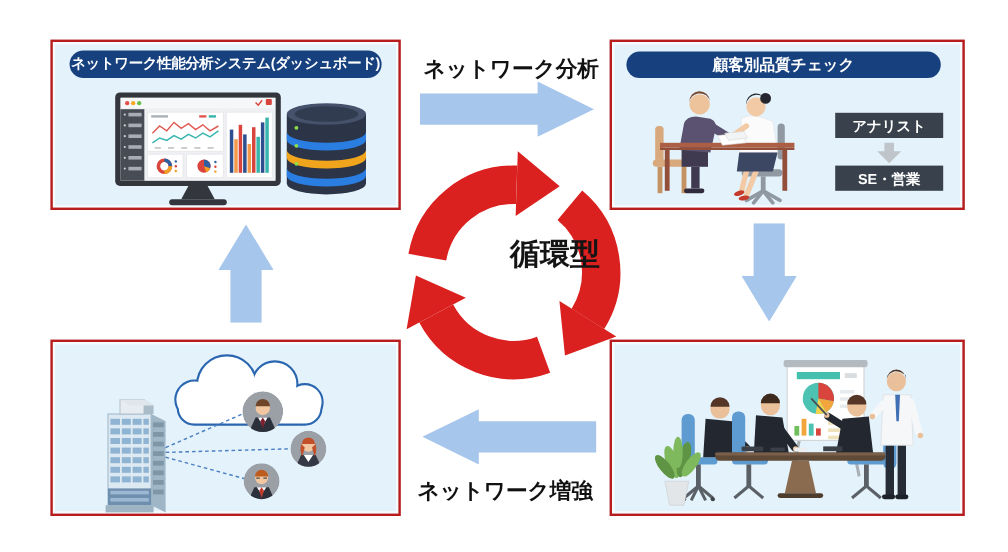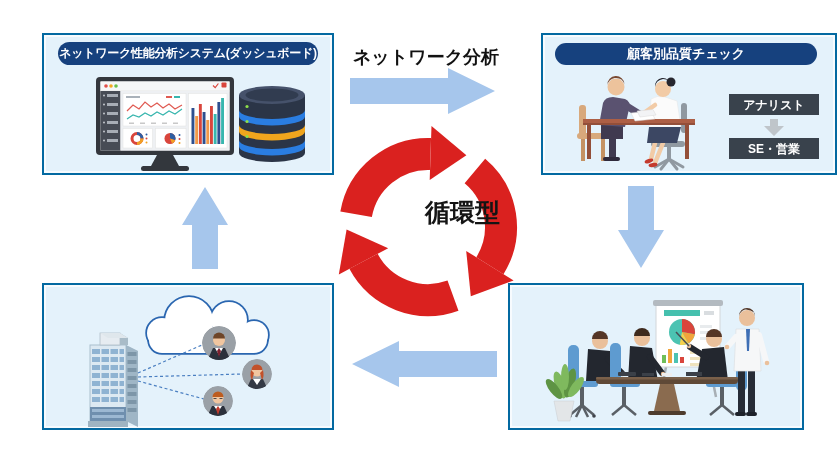--- a/index.html
+++ b/index.html
@@ -1,22 +1,22 @@
 <!DOCTYPE html>
 <html><head>
 <meta charset="utf-8">
 <style>
   html,body{margin:0;padding:0;}
   body{width:840px;height:460px;background:#ffffff;position:relative;overflow:hidden;
        font-family:"Liberation Sans","DejaVu Sans",sans-serif;}
   .canvas{position:absolute;inset:0;}
-  .panel{position:absolute;background:#e4f2fb;border:2px solid #0369a1;
+  .panel{position:absolute;background:#e4f2fb;border:2px solid #b91c1c;
          box-shadow:inset 0 0 0 2px rgba(255,255,255,.7);}
   #p-tl{left:42px;top:33px;width:288px;height:138px;}
-  #p-tr{left:508px;top:33px;width:292px;height:138px;margin-left:33px;}
+  #p-tr{left:508px;top:33px;width:292px;height:138px;}
   #p-bl{left:42px;top:283px;width:288px;height:143px;}
   #p-br{left:508px;top:283px;width:292px;height:143px;}
   .panel svg{position:absolute;left:0;top:0;width:100%;height:100%;}
   .pill{position:absolute;background:#16417e;border-radius:13px;color:#fff;font-weight:bold;
         display:flex;align-items:center;justify-content:center;white-space:nowrap;z-index:3;}
   #p-tl .pill{left:14px;top:7px;right:14px;height:23px;font-size:12px;letter-spacing:-.3px;}
   #p-tr .pill{left:12px;top:8px;right:18px;height:22px;font-size:13px;}
   .flow-label{position:absolute;font-weight:bold;font-size:18px;color:#111;text-align:center;z-index:2;}
   #lbl-top{left:346px;top:45px;width:160px;}
   #lbl-right{left:651px;top:204px;width:104px;line-height:20px;}
@@ -431,14 +431,15 @@
   <svg class="arrow" id="arr-bottom" width="145" height="46" viewBox="0 0 145 46">
     <polygon points="145,10 47,10 47,0 0,23 47,46 47,36 145,36" fill="#a6c6ec"></polygon>
   </svg>
   <svg class="arrow" id="arr-up" width="46" height="82" viewBox="0 0 46 82">
     <polygon points="10,82 36,82 36,38 46,38 23,0 0,38 10,38" fill="#a6c6ec"></polygon>
   </svg>
 
   <div class="flow-label" id="lbl-top">ネットワーク分析</div>
   <div class="flow-label" id="lbl-right">
   </div>
+  <div class="flow-label" id="lbl-bottom">ネットワーク増強</div>
 
 </div>
 
 </body></html>

